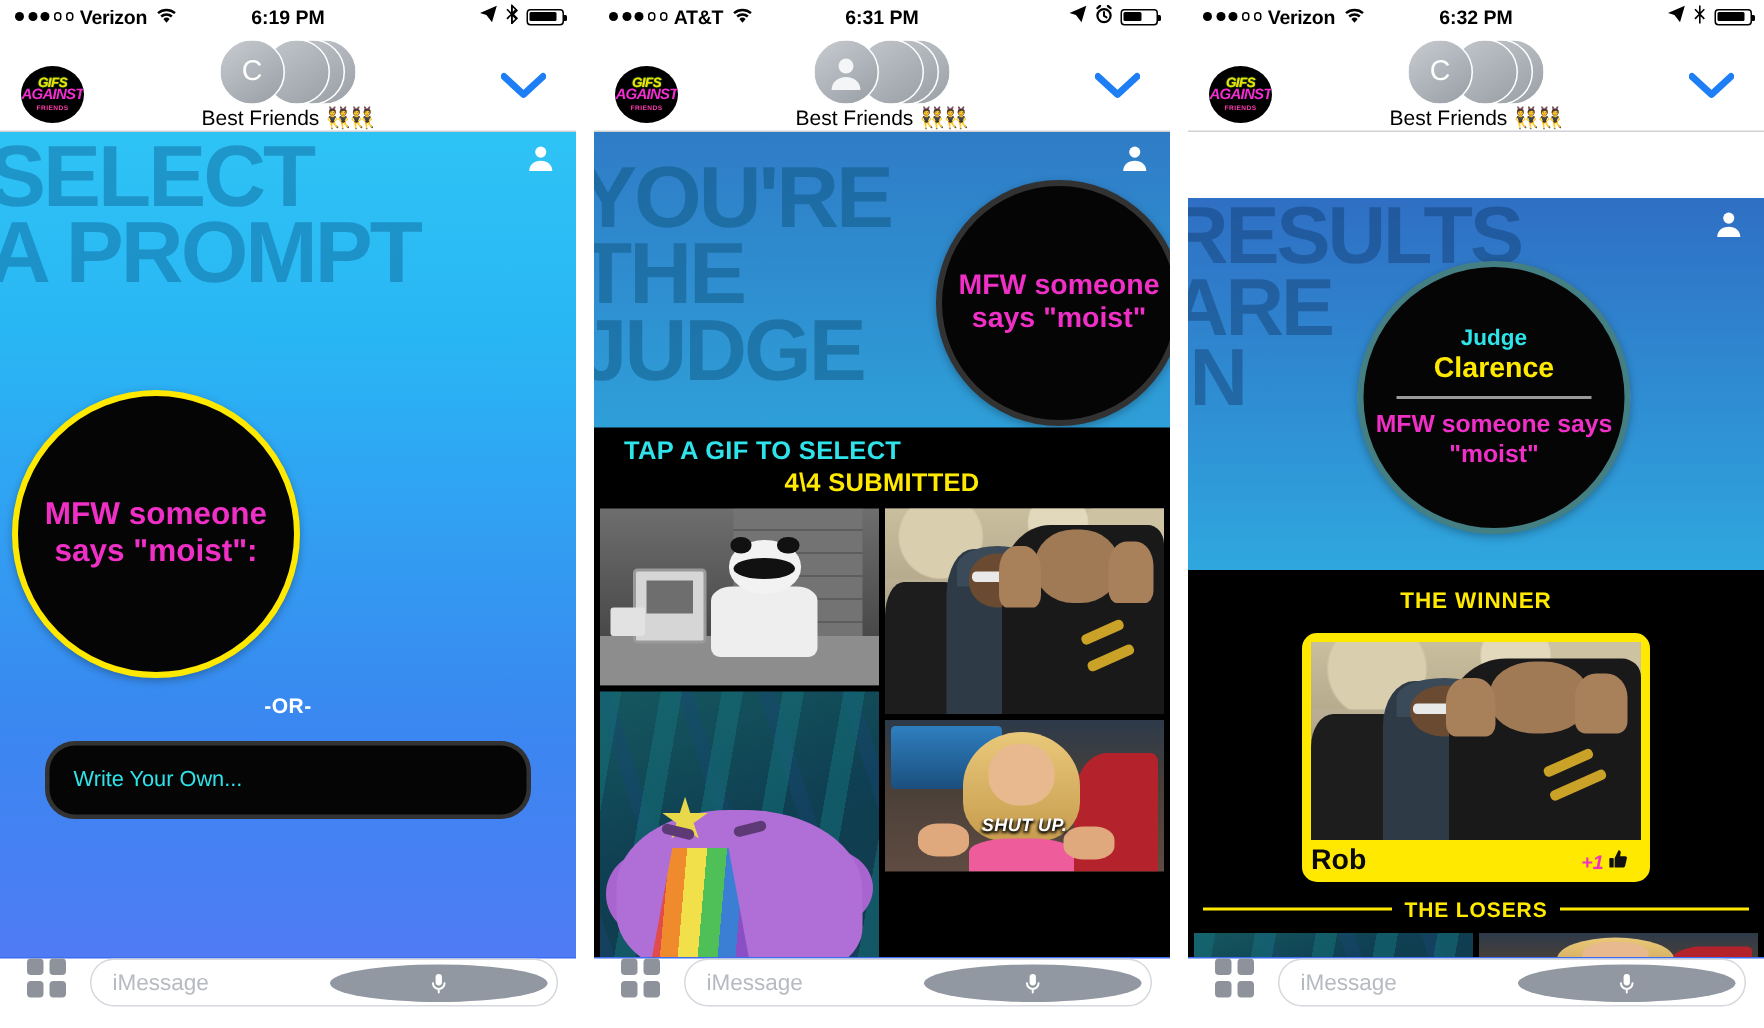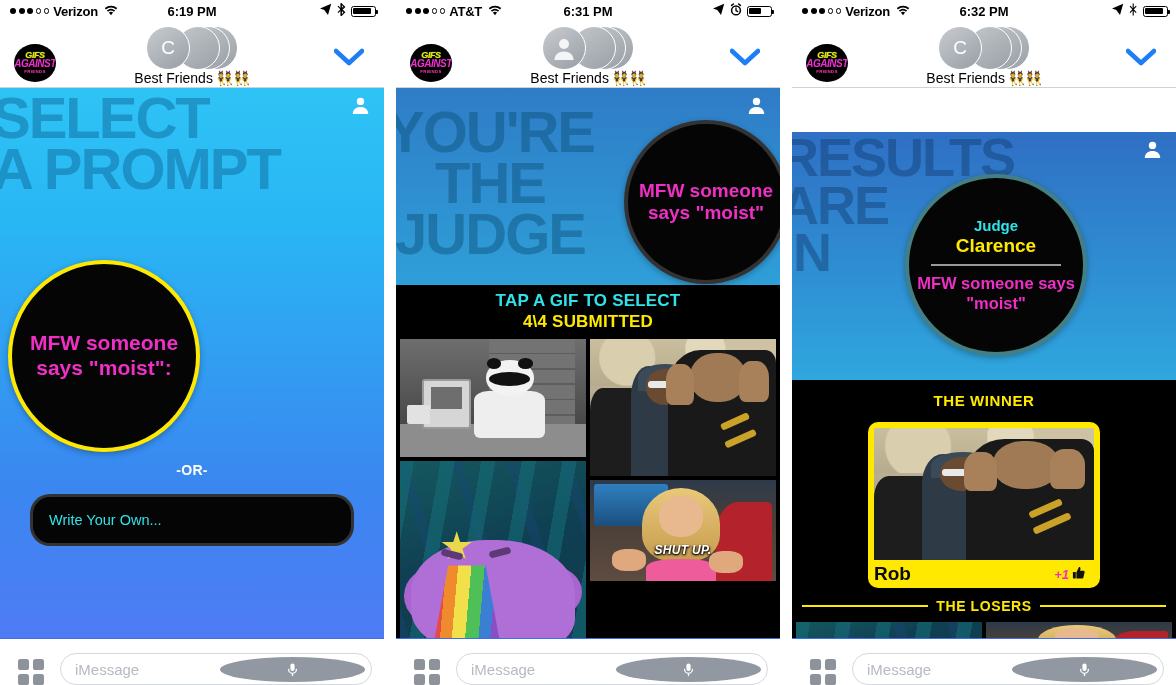--- a/index.html
+++ b/index.html
@@ -75,21 +75,21 @@
   .canvas { position: absolute; top: 88px; left: 0; right: 0; bottom: 47px; overflow: hidden; }
   .canvas.p1 { background: linear-gradient(180deg,#2ec3f5 0%, #29b6f4 25%, #3a87f0 72%, #4f7bf4 100%); }
   .canvas.p2 { background: linear-gradient(180deg,#2f7cc6 0%, #2ea8dd 45%, #2fe3ea 100%); }
   .canvas.p3 { background: linear-gradient(180deg,#2f6fc4 0%, #2fa6de 48%, #34e6ea 100%); margin-top: 44px; }
 
   .ghost {
     position: absolute; font-weight: 900; line-height: .88;
     letter-spacing: -2px; pointer-events: none; white-space: pre;
   }
   .ghost.g1 { left: -8px; top: 4px; font-size: 58px; color: rgba(10,90,140,.42); }
-  .ghost.g2 { left: -10px; top: 18px; font-size: 58px; color: rgba(12,80,120,.45); text-align: center; }
+  .ghost.g2 { left: -10px; top: 18px; font-size: 58px; color: rgba(12,80,120,.45); }
   .ghost.g3 { left: -12px; top: 2px; font-size: 54px; color: rgba(18,60,110,.45); }
 
   .person-icon { position: absolute; right: 14px; top: 8px; }
 
   
   .bubble { position: absolute; border-radius: 50%; background: #050505;
             display: flex; align-items: center; justify-content: center; text-align: center;
             padding: 8px; box-shadow: 0 2px 6px rgba(0,0,0,.28); }
   .bubble .txt { font-weight: bold; line-height: 1.18; }
   .b1 { left: 8px; top: 172px; width: 192px; height: 192px; border: 4px solid #ffe900; }
@@ -116,22 +116,22 @@
   .sendbtn {
     position: absolute; left: 60px; right: 60px; top: 470px; height: 38px;
     border-radius: 19px; border: 1.5px solid #2a9fe0;
     background: linear-gradient(180deg,#7eecff 0%, #3ed2fb 60%, #2cc8f7 100%);
     display: flex; align-items: center; justify-content: center;
     font-size: 26px; font-weight: bold; color: #000; letter-spacing: .2px;
   }
 
   
   .gifsect { position: absolute; left: 0; right: 0; top: 197px; bottom: 0; background: #000; }
-  .gifsect .hd1 { text-align: center; color: #2fe3ea; font-size: 17px; font-weight: bold;
-                  padding-top: 6px; letter-spacing: .2px; }
+  .gifsect .hd1 { text-align: left; color: #2fe3ea; font-size: 17px; font-weight: bold;
+                  padding-top: 6px; letter-spacing: .2px; padding-left: 20px; }
   .gifsect .hd2 { text-align: center; color: #ffe900; font-size: 17px; font-weight: bold;
                   margin-top: 1px; letter-spacing: .2px; }
   .gifgrid { position:absolute; top: 54px; left: 0; right: 0; bottom: 0;
              display: grid; grid-template-columns: 1fr 1fr; gap: 4px; padding: 0 4px; }
   .gcol { display: flex; flex-direction: column; gap: 4px; }
   .gif { width: 100%; overflow: hidden; background: #111; position: relative; }
 
   
   .art-panda { background: linear-gradient(180deg,#6e6e6e,#3a3a3a); }
   .art-panda .file { position:absolute; right:6%; top:0; width:46%; height:72%;
@@ -217,21 +217,21 @@
   .wincard .pts { position: absolute; right: 8px; display: flex; align-items: center; gap: 3px;
                   color: #ef2fc5; font-size: 13px; font-weight: bold; font-style: italic; }
   .loserrow { display: flex; align-items: center; gap: 8px; padding: 10px 10px 0; }
   .loserrow .line { flex: 1; height: 2px; background: #ffe900; }
   .loserrow .lbl { color: #ffe900; font-size: 14px; font-weight: bold; letter-spacing: .6px; white-space: nowrap;}
   .losergrid { display: grid; grid-template-columns: 1fr 1fr; gap: 4px; padding: 8px 4px 0; }
   .losergrid .lg { height: 40px; overflow: hidden; position: relative; }
 
   
   .imsgbar { position: absolute; left: 0; right: 0; bottom: 0; height: 47px; background: #fff;
-             border-top: 1.5px solid #3c6cf0; display: flex; align-items: flex-end; padding: 0 10px; }
+             border-top: 1.5px solid #3c6cf0; display: flex; align-items: flex-start; padding: 0 10px; }
   .appsgrid { width: 34px; display: grid; grid-template-columns: 11px 11px; gap: 4px; margin-left: 8px;}
   .appsgrid i { width: 11px; height: 11px; background: #8e939b; border-radius: 2.6px; display:block;}
   .imsgfield { flex: 1; height: 32px; margin-left: 8px; margin-right: 2px;
                border: 1px solid #d5d8dd; border-radius: 16px; display: flex; align-items: center;
                padding: 0 6px 0 14px; }
   .imsgfield span { color: #b6bac1; font-size: 15px; flex: 1; }
   .micbtn { width: 25px; height: 25px; border-radius: 50%; background: #9298a1;
             display: flex; align-items: center; justify-content: center; }
 </style>
 </head>

